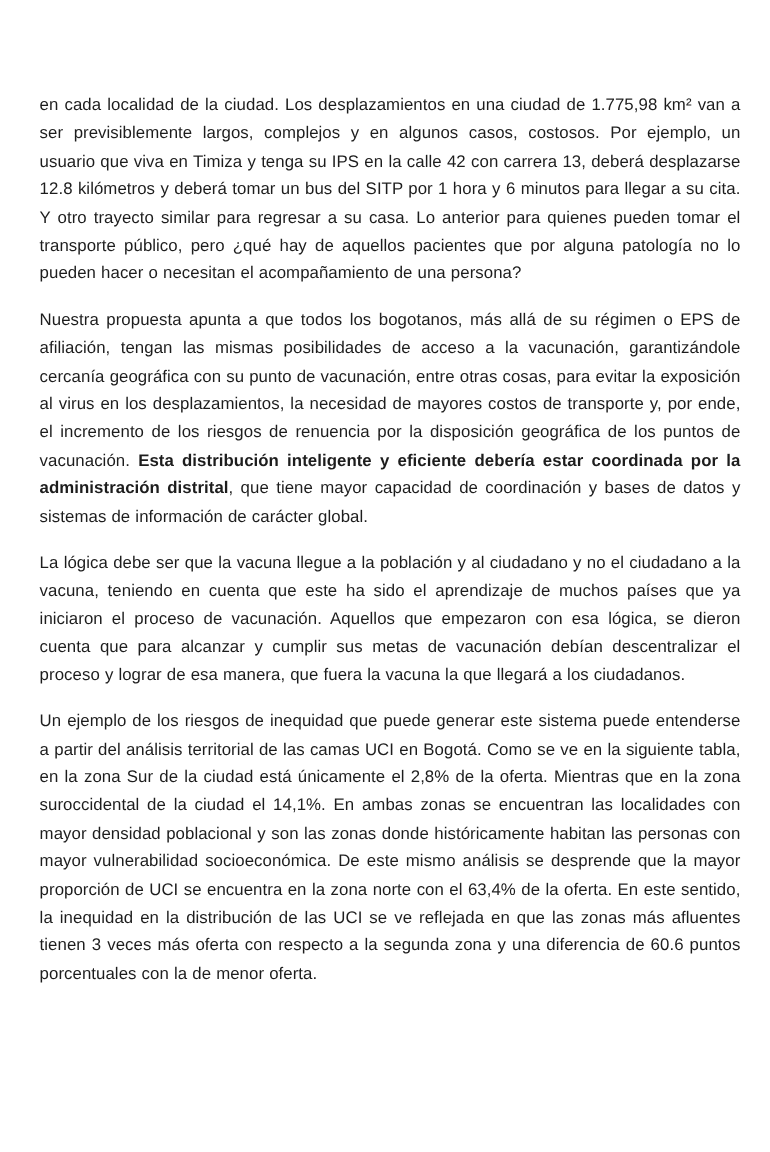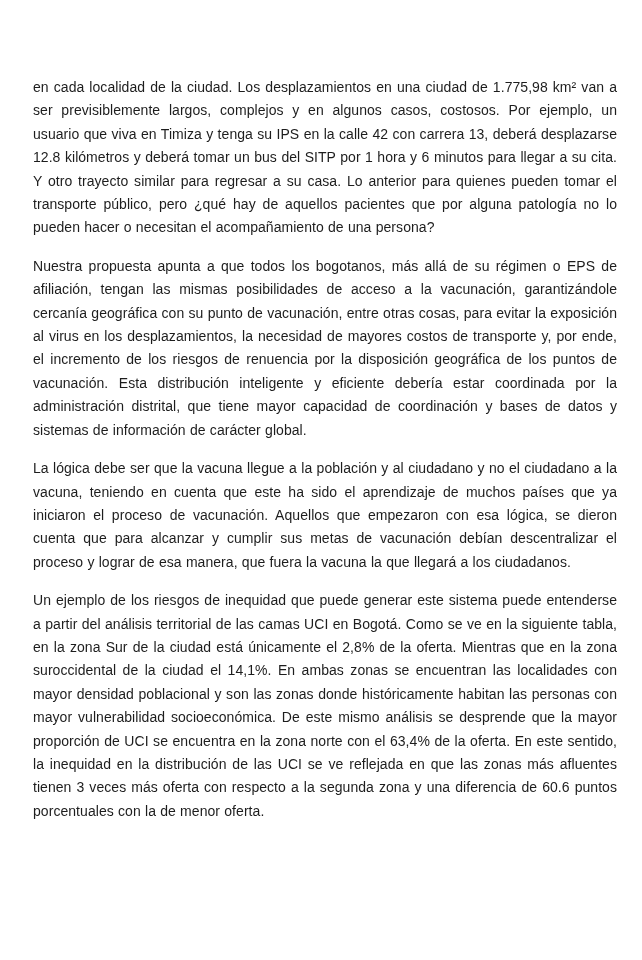--- a/index.html
+++ b/index.html
@@ -26,21 +26,21 @@
   .text-block p {
     margin: 0 0 15px 0;
     font-size: 14px;
     line-height: 23.4px;
     color: #1d1d1d;
     text-align: justify;
     letter-spacing: 0.05px;
     word-spacing: 0.3px;
   }
   .text-block p b {
-    font-weight: normal;
+    font-weight: bold;
   }
 </style>
 </head>
 <body>
 
 <div class="page" style="background: rgb(255, 255, 255);">
   <div class="text-block">
       <p style="color: rgb(29, 29, 29);"><span>en cada localidad de la ciudad. Los desplazamientos en una ciudad de 1.775,98 km² van a ser previsiblemente largos, complejos y en algunos casos, costosos. Por ejemplo, un usuario que viva en Timiza y tenga su IPS en la calle 42 con carrera 13, deberá desplazarse 12.8 kilómetros y deberá tomar un bus del SITP por 1 hora y 6 minutos para llegar a su cita. Y otro trayecto similar para regresar a su casa. Lo anterior para quienes pueden tomar el transporte público, pero ¿qué hay de aquellos pacientes que por alguna patología no lo pueden hacer o necesitan el acompañamiento de una persona?</span></p>
       <p style="color: rgb(29, 29, 29);"><span>Nuestra propuesta apunta a que todos los bogotanos, más allá de su régimen o EPS de afiliación, tengan las mismas posibilidades de acceso a la vacunación, garantizándole cercanía geográfica con su punto de vacunación, entre otras cosas, para evitar la exposición al virus en los desplazamientos, la necesidad de mayores costos de transporte y, por ende, el incremento de los riesgos de renuencia por la disposición geográfica de los puntos de vacunación. </span><b>Esta distribución inteligente y eficiente debería estar coordinada por la administración distrital</b><span>, que tiene mayor capacidad de coordinación y bases de datos y sistemas de información de carácter global.</span></p>
       <p style="color: rgb(29, 29, 29);"><span>La lógica debe ser que la vacuna llegue a la población y al ciudadano y no el ciudadano a la vacuna, teniendo en cuenta que este ha sido el aprendizaje de muchos países que ya iniciaron el proceso de vacunación. Aquellos que empezaron con esa lógica, se dieron cuenta que para alcanzar y cumplir sus metas de vacunación debían descentralizar el proceso y lograr de esa manera, que fuera la vacuna la que llegará a los ciudadanos.</span></p>

